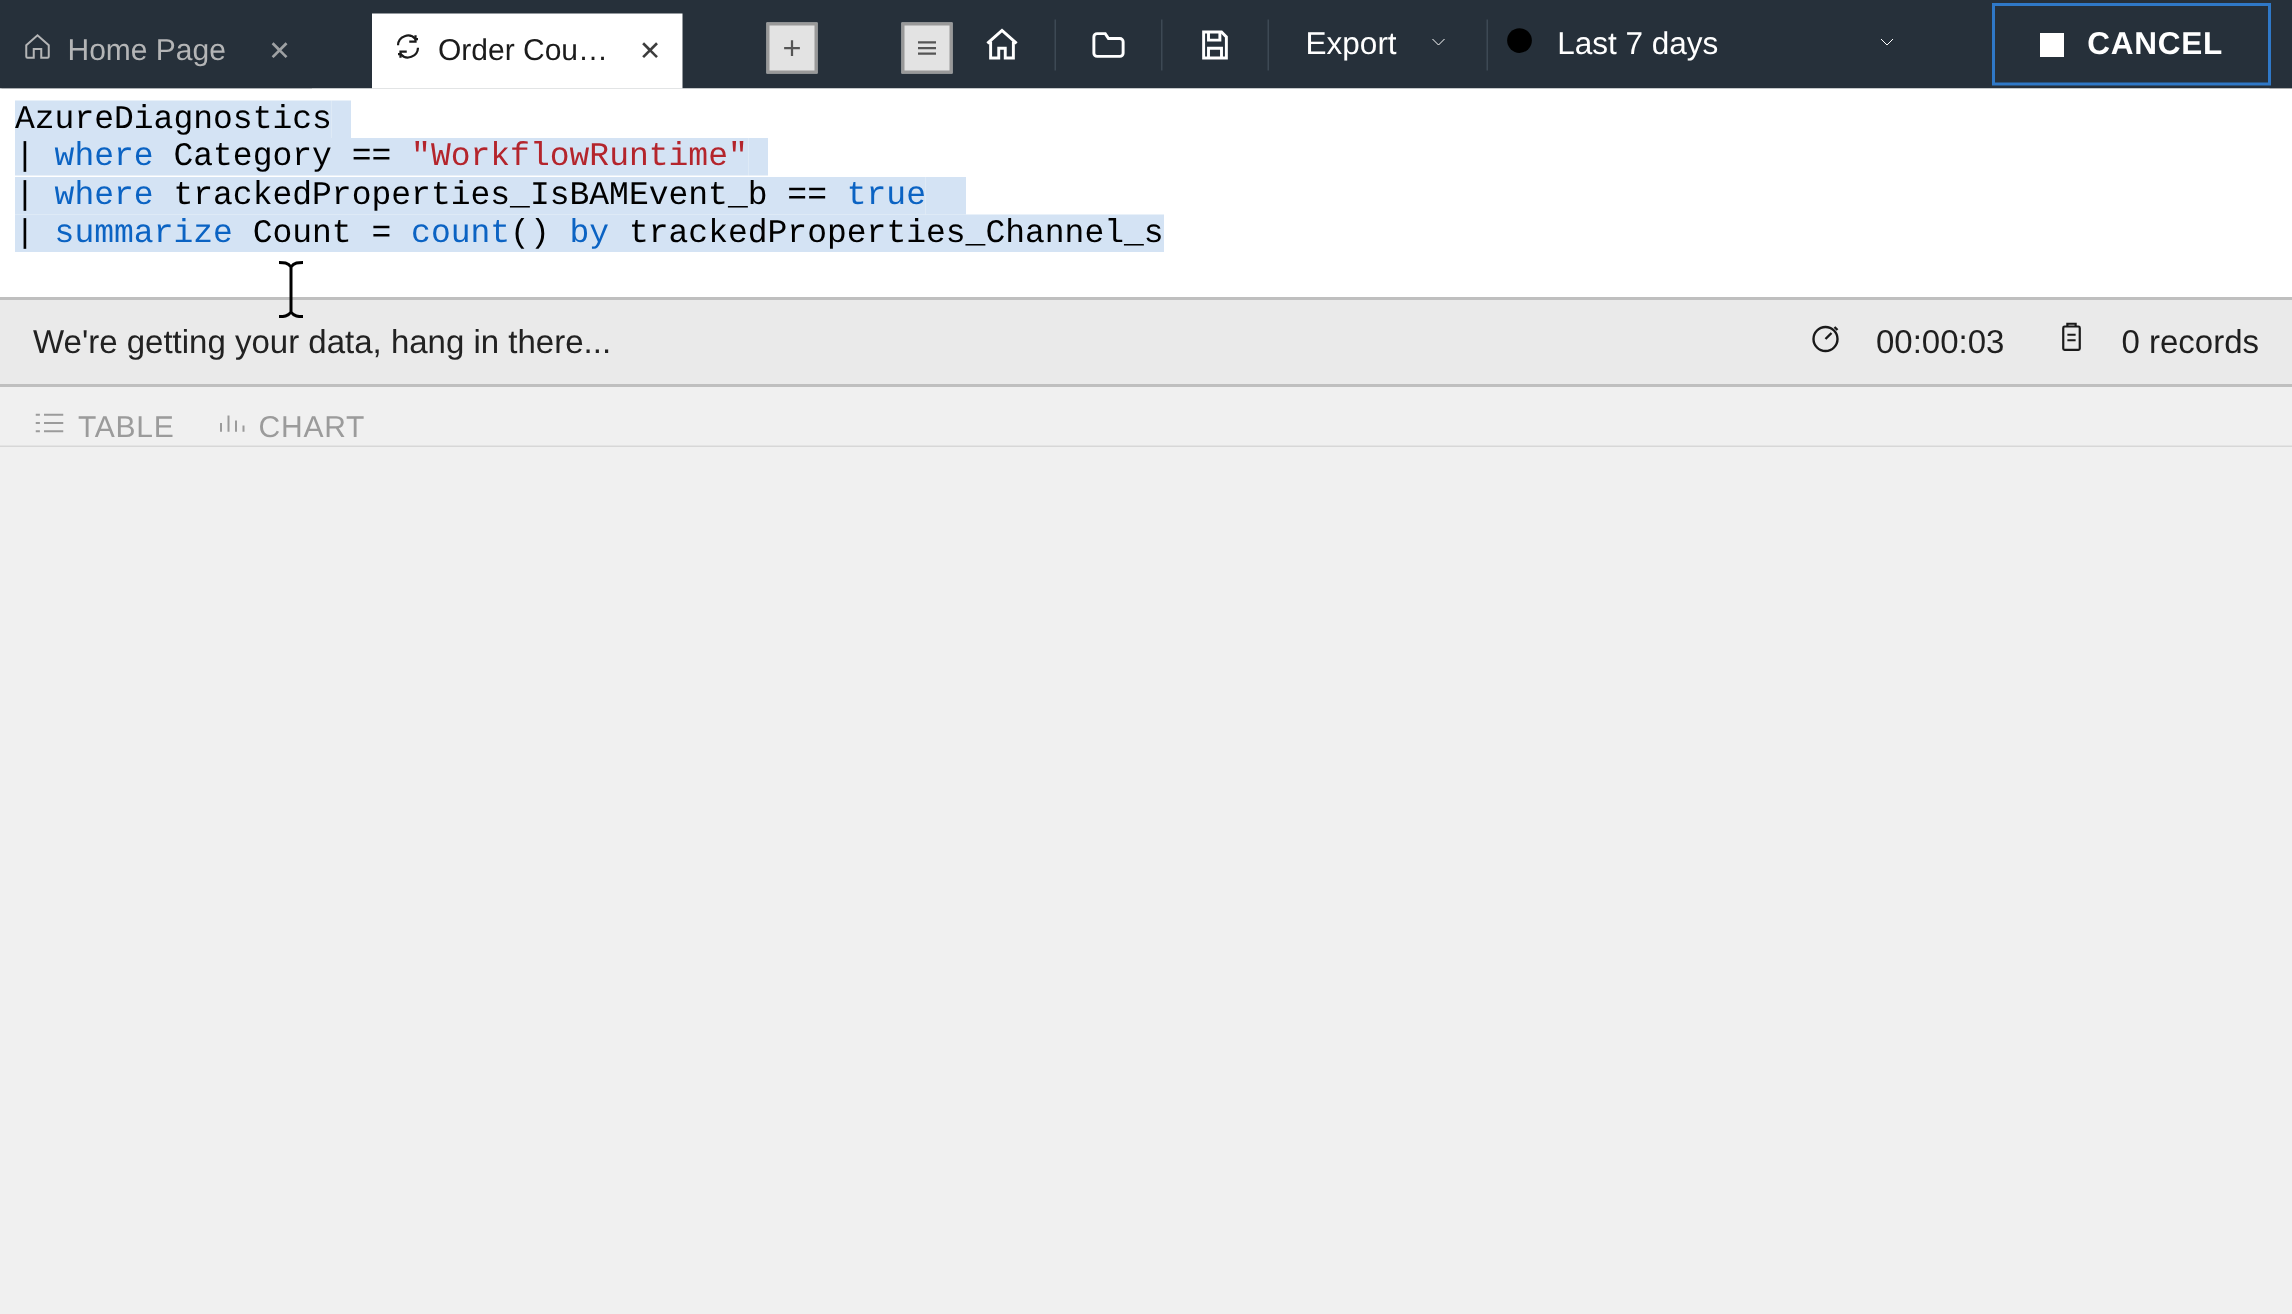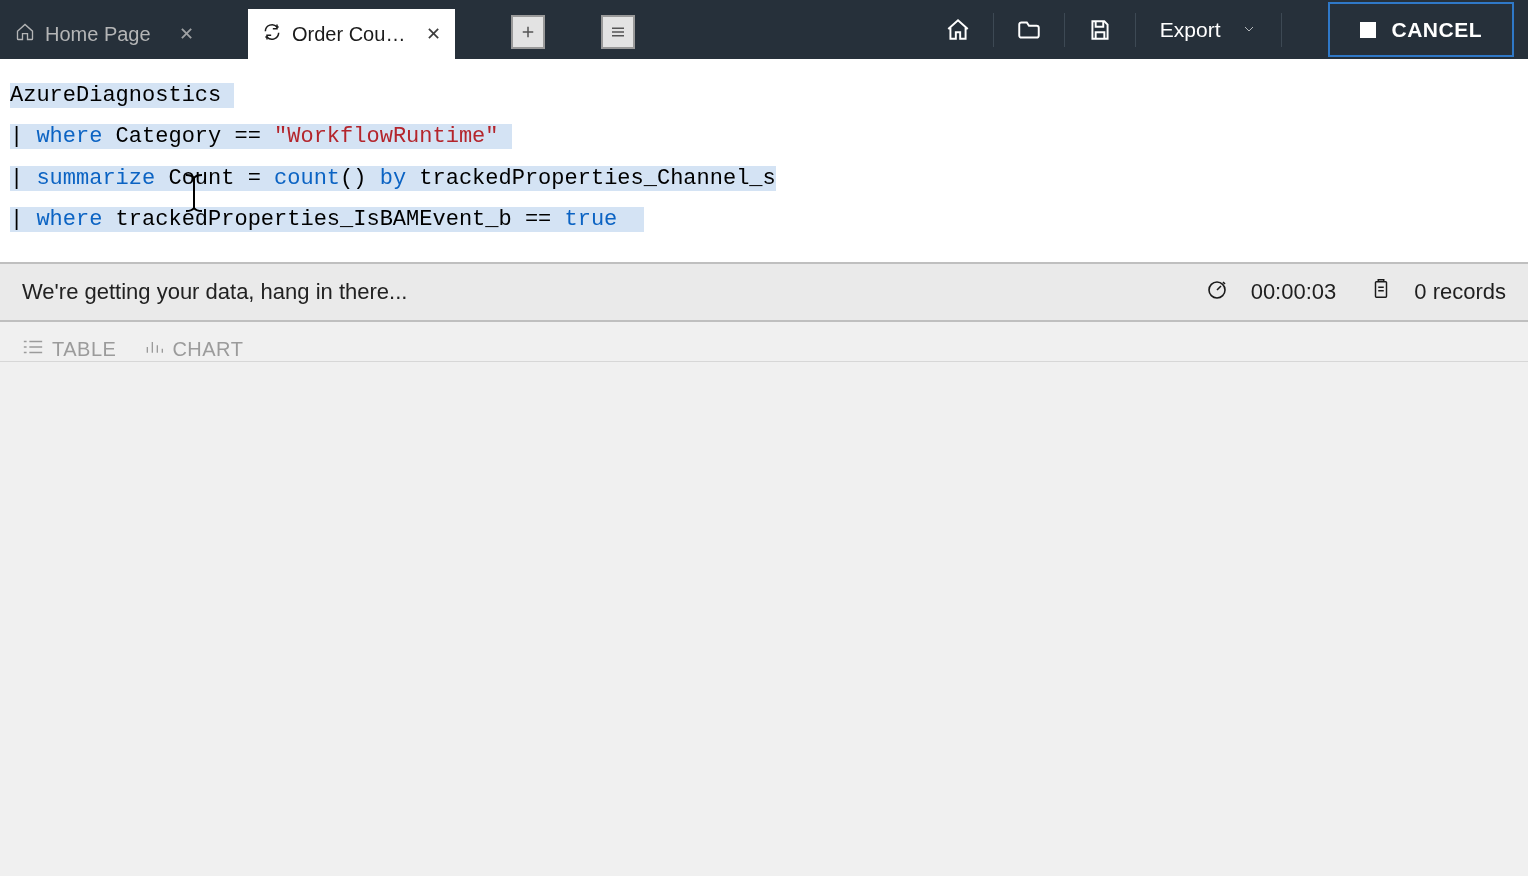--- a/index.html
+++ b/index.html
@@ -55,21 +55,21 @@
     color:#fff;font-weight:700;letter-spacing:0.5px;font-size:21px;cursor:pointer;
   }
   .cancel-btn .stop{width:16px;height:16px;background:#fff;}
 
   
   .code-area{
     background:#fff;padding:8px 10px 30px 10px;border-bottom:2px solid #bfbfbf;
     font-family:Consolas,"Courier New",monospace;font-size:22px;line-height:1.15;
     position:relative;
   }
-  .line{white-space:pre;margin-top:16px;}
+  .line{white-space:pre;}
   .sel{background:var(--selection);}
   .kw{color:var(--kw-blue);}
   .str{color:var(--string-red);}
   .fn{color:var(--kw-blue);}
 
   .caret{
     position:absolute;left:180px;top:112px;pointer-events:none;
   }
   .caret svg{stroke:#000;stroke-width:2;fill:none;}
 
@@ -157,35 +157,49 @@
     <div class="export">
       <span>Export</span>
       <span class="chev">
         <svg width="16" height="16" viewBox="0 0 24 24">
             <path d="M6 9l6 6 6-6"></path>
           </svg>
       </span>
     </div>
     <div class="tb-sep"></div>
 
+    <div class="timerange">
+      <span>
+        <svg width="22" height="22" viewBox="0 0 24 24">
+            <circle cx="12" cy="12" r="9"></circle>
+            <path d="M12 7v5l3 2"></path>
+          </svg>
+      </span>
+      <span>Last 7 days</span>
+      <span class="chev">
+        <svg width="16" height="16" viewBox="0 0 24 24">
+            <path d="M6 9l6 6 6-6"></path>
+          </svg>
+      </span>
+    </div>
 
     <div class="cancel-btn">
       <span class="stop"></span>
       <span>CANCEL</span>
     </div>
   </div>
 </div>
 
 <div class="editor-scroll-top"></div>
 
 <div class="code-area">
   <div class="line"><span class="sel">AzureDiagnostics</span><span class="sel"> </span></div>
   <div class="line"><span class="sel"><span>| </span><span class="kw">where</span><span> Category == </span><span class="str">"WorkflowRuntime"</span></span><span class="sel"> </span></div>
+  <div class="line"><span class="sel"><span>| </span><span class="kw">where</span><span> trackedProperties_IsBAMEvent_b == </span><span class="kw">true</span></span><span class="sel">  </span></div>
   <div class="line"><span class="sel"><span>| </span><span class="kw">summarize</span><span> Count = </span><span class="fn">count</span><span>() </span><span class="kw">by</span><span> trackedProperties_Channel_s</span></span></div>
-  <div class="line"><span class="sel"><span>| </span><span class="kw">where</span><span> trackedProperties_IsBAMEvent_b == </span><span class="kw">true</span></span><span class="sel">  </span></div>
 
   <div class="caret">
     <svg width="28" height="44" viewBox="0 0 28 44">
       <path d="M6 4c3 0 6 0 8 3 2-3 5-3 8-3M6 40c3 0 6 0 8-3 2 3 5 3 8 3M14 7v30"></path>
     </svg>
   </div>
 </div>
 
 <div class="statusbar">
   <div class="msg">We're getting your data, hang in there...</div>

